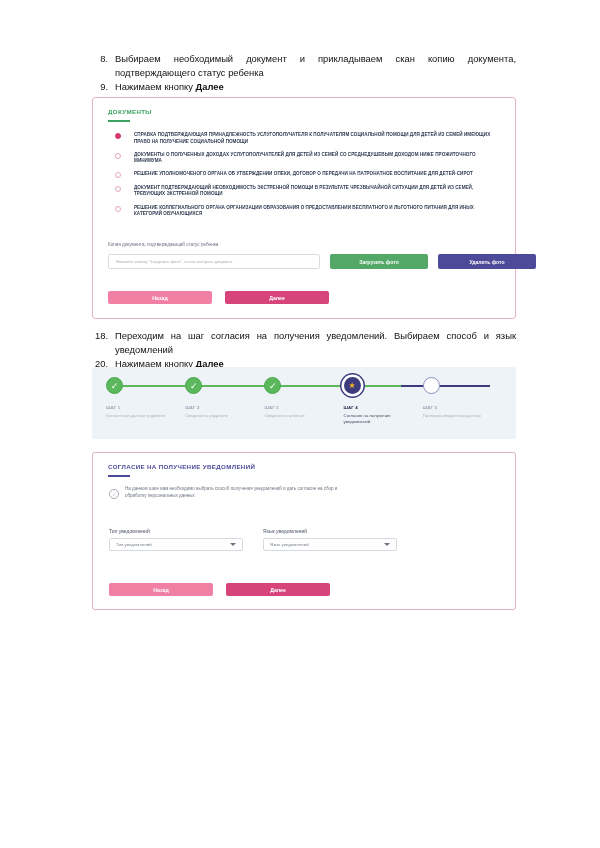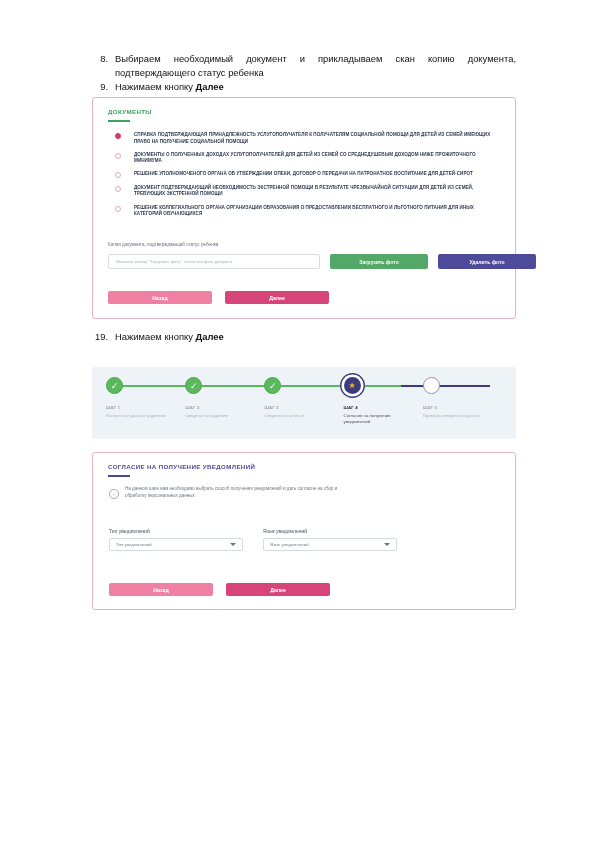--- a/index.html
+++ b/index.html
@@ -368,22 +368,26 @@
     <div class="btn-delete">Удалить фото</div>
   </div>
 
   <div class="nav-row" style="position:absolute; left:15px; top:193px;">
     <div class="btn-back">Назад</div>
     <div class="btn-next">Далее</div>
   </div>
 </div>
 
 <div class="doc-list" style="top:329px;">
+  <div class="doc-item">
+    <div class="doc-num">18.</div>
+    <div class="doc-txt">Переходим на шаг согласия на получения уведомлений. Выбираем способ и язык уведомлений</div>
+  </div>
   <div class="doc-item" style="margin-top:1px;">
-    <div class="doc-num">19.</div>
+    <div class="doc-num">20.</div>
     <div class="doc-txt nojust"><span>Нажимаем кнопку </span><span class="bold">Далее</span></div>
   </div>
 </div>
 
 <div class="stepper-panel">
   <div class="stepper-inner">
     <div class="track">
       <div class="track-seg" style="left:0; width:76%; background:#5cb85c;"></div>
       <div class="track-seg" style="left:76%; width:24%; background:#3d3b7d;"></div>
     </div>

